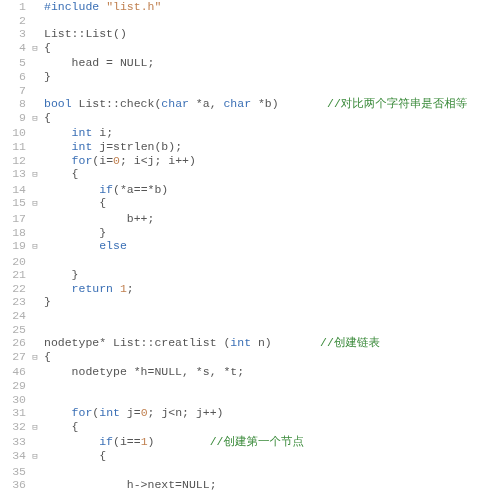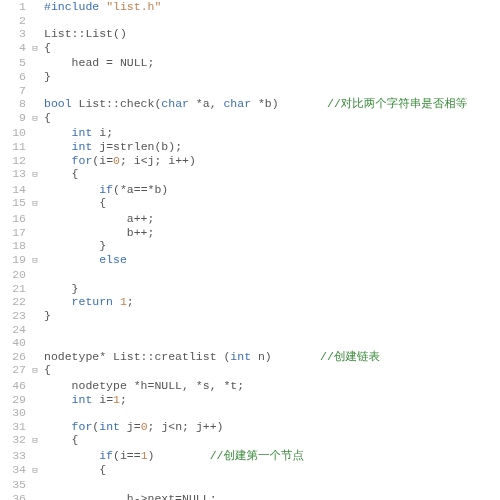--- a/index.html
+++ b/index.html
@@ -59,34 +59,33 @@
     <div class="line"><span class="gutter">6</span><span class="fold"></span><span class="code">}</span></div>
     <div class="line"><span class="gutter">7</span><span class="fold"></span><span class="code"></span></div>
     <div class="line"><span class="gutter">8</span><span class="fold"></span><span class="code"><span class="kw">bool</span> List::check(<span class="kw">char</span> *a, <span class="kw">char</span> *b)       <span class="cmt">//对比两个字符串是否相等</span></span></div>
     <div class="line"><span class="gutter">9</span><span class="fold">⊟</span><span class="code">{</span></div>
     <div class="line"><span class="gutter">10</span><span class="fold"></span><span class="code">    <span class="kw">int</span> i;</span></div>
     <div class="line"><span class="gutter">11</span><span class="fold"></span><span class="code">    <span class="kw">int</span> j=strlen(b);</span></div>
     <div class="line"><span class="gutter">12</span><span class="fold"></span><span class="code">    <span class="kw">for</span>(i=<span class="num">0</span>; i&lt;j; i++)</span></div>
     <div class="line"><span class="gutter">13</span><span class="fold">⊟</span><span class="code">    {</span></div>
     <div class="line"><span class="gutter">14</span><span class="fold"></span><span class="code">        <span class="kw">if</span>(*a==*b)</span></div>
     <div class="line"><span class="gutter">15</span><span class="fold">⊟</span><span class="code">        {</span></div>
-    <div class="line"><span class="gutter">16</span><span class="fold"></span><span class="code">            a++;</span></div>
     <div class="line"><span class="gutter">17</span><span class="fold"></span><span class="code">            b++;</span></div>
     <div class="line"><span class="gutter">18</span><span class="fold"></span><span class="code">        }</span></div>
     <div class="line"><span class="gutter">19</span><span class="fold">⊟</span><span class="code">        <span class="kw">else</span></span></div>
     <div class="line"><span class="gutter">20</span><span class="fold"></span></div>
     <div class="line"><span class="gutter">21</span><span class="fold"></span><span class="code">    }</span></div>
     <div class="line"><span class="gutter">22</span><span class="fold"></span><span class="code">    <span class="kw">return</span> <span class="num">1</span>;</span></div>
     <div class="line"><span class="gutter">23</span><span class="fold"></span><span class="code">}</span></div>
     <div class="line"><span class="gutter">24</span><span class="fold"></span><span class="code"></span></div>
-    <div class="line"><span class="gutter">40</span><span class="fold"></span><span class="code"></span></div>
+    <div class="line"><span class="gutter">25</span><span class="fold"></span><span class="code"></span></div>
     <div class="line"><span class="gutter">26</span><span class="fold"></span><span class="code">nodetype* List::creatlist (<span class="kw">int</span> n)       <span class="cmt">//创建链表</span></span></div>
     <div class="line"><span class="gutter">27</span><span class="fold">⊟</span><span class="code">{</span></div>
     <div class="line"><span class="gutter">46</span><span class="fold"></span><span class="code">    nodetype *h=NULL, *s, *t;</span></div>
-    <div class="line"><span class="gutter">29</span><span class="fold"></span><span class="code">    <span class="kw">int</span> i=<span class="num">1</span>;</span></div>
+    <div class="line"><span class="gutter">29</span><span class="fold"></span></div>
     <div class="line"><span class="gutter">30</span><span class="fold"></span><span class="code"></span></div>
     <div class="line"><span class="gutter">31</span><span class="fold"></span><span class="code">    <span class="kw">for</span>(<span class="kw">int</span> j=<span class="num">0</span>; j&lt;n; j++)</span></div>
     <div class="line"><span class="gutter">32</span><span class="fold">⊟</span><span class="code">    {</span></div>
     <div class="line"><span class="gutter">33</span><span class="fold"></span><span class="code">        <span class="kw">if</span>(i==<span class="num">1</span>)        <span class="cmt">//创建第一个节点</span></span></div>
     <div class="line"><span class="gutter">34</span><span class="fold">⊟</span><span class="code">        {</span></div>
     <div class="line"><span class="gutter">35</span><span class="fold"></span></div>
     <div class="line"><span class="gutter">36</span><span class="fold"></span><span class="code">            h-&gt;next=NULL;</span></div>
   </div>
 
 </body></html>

